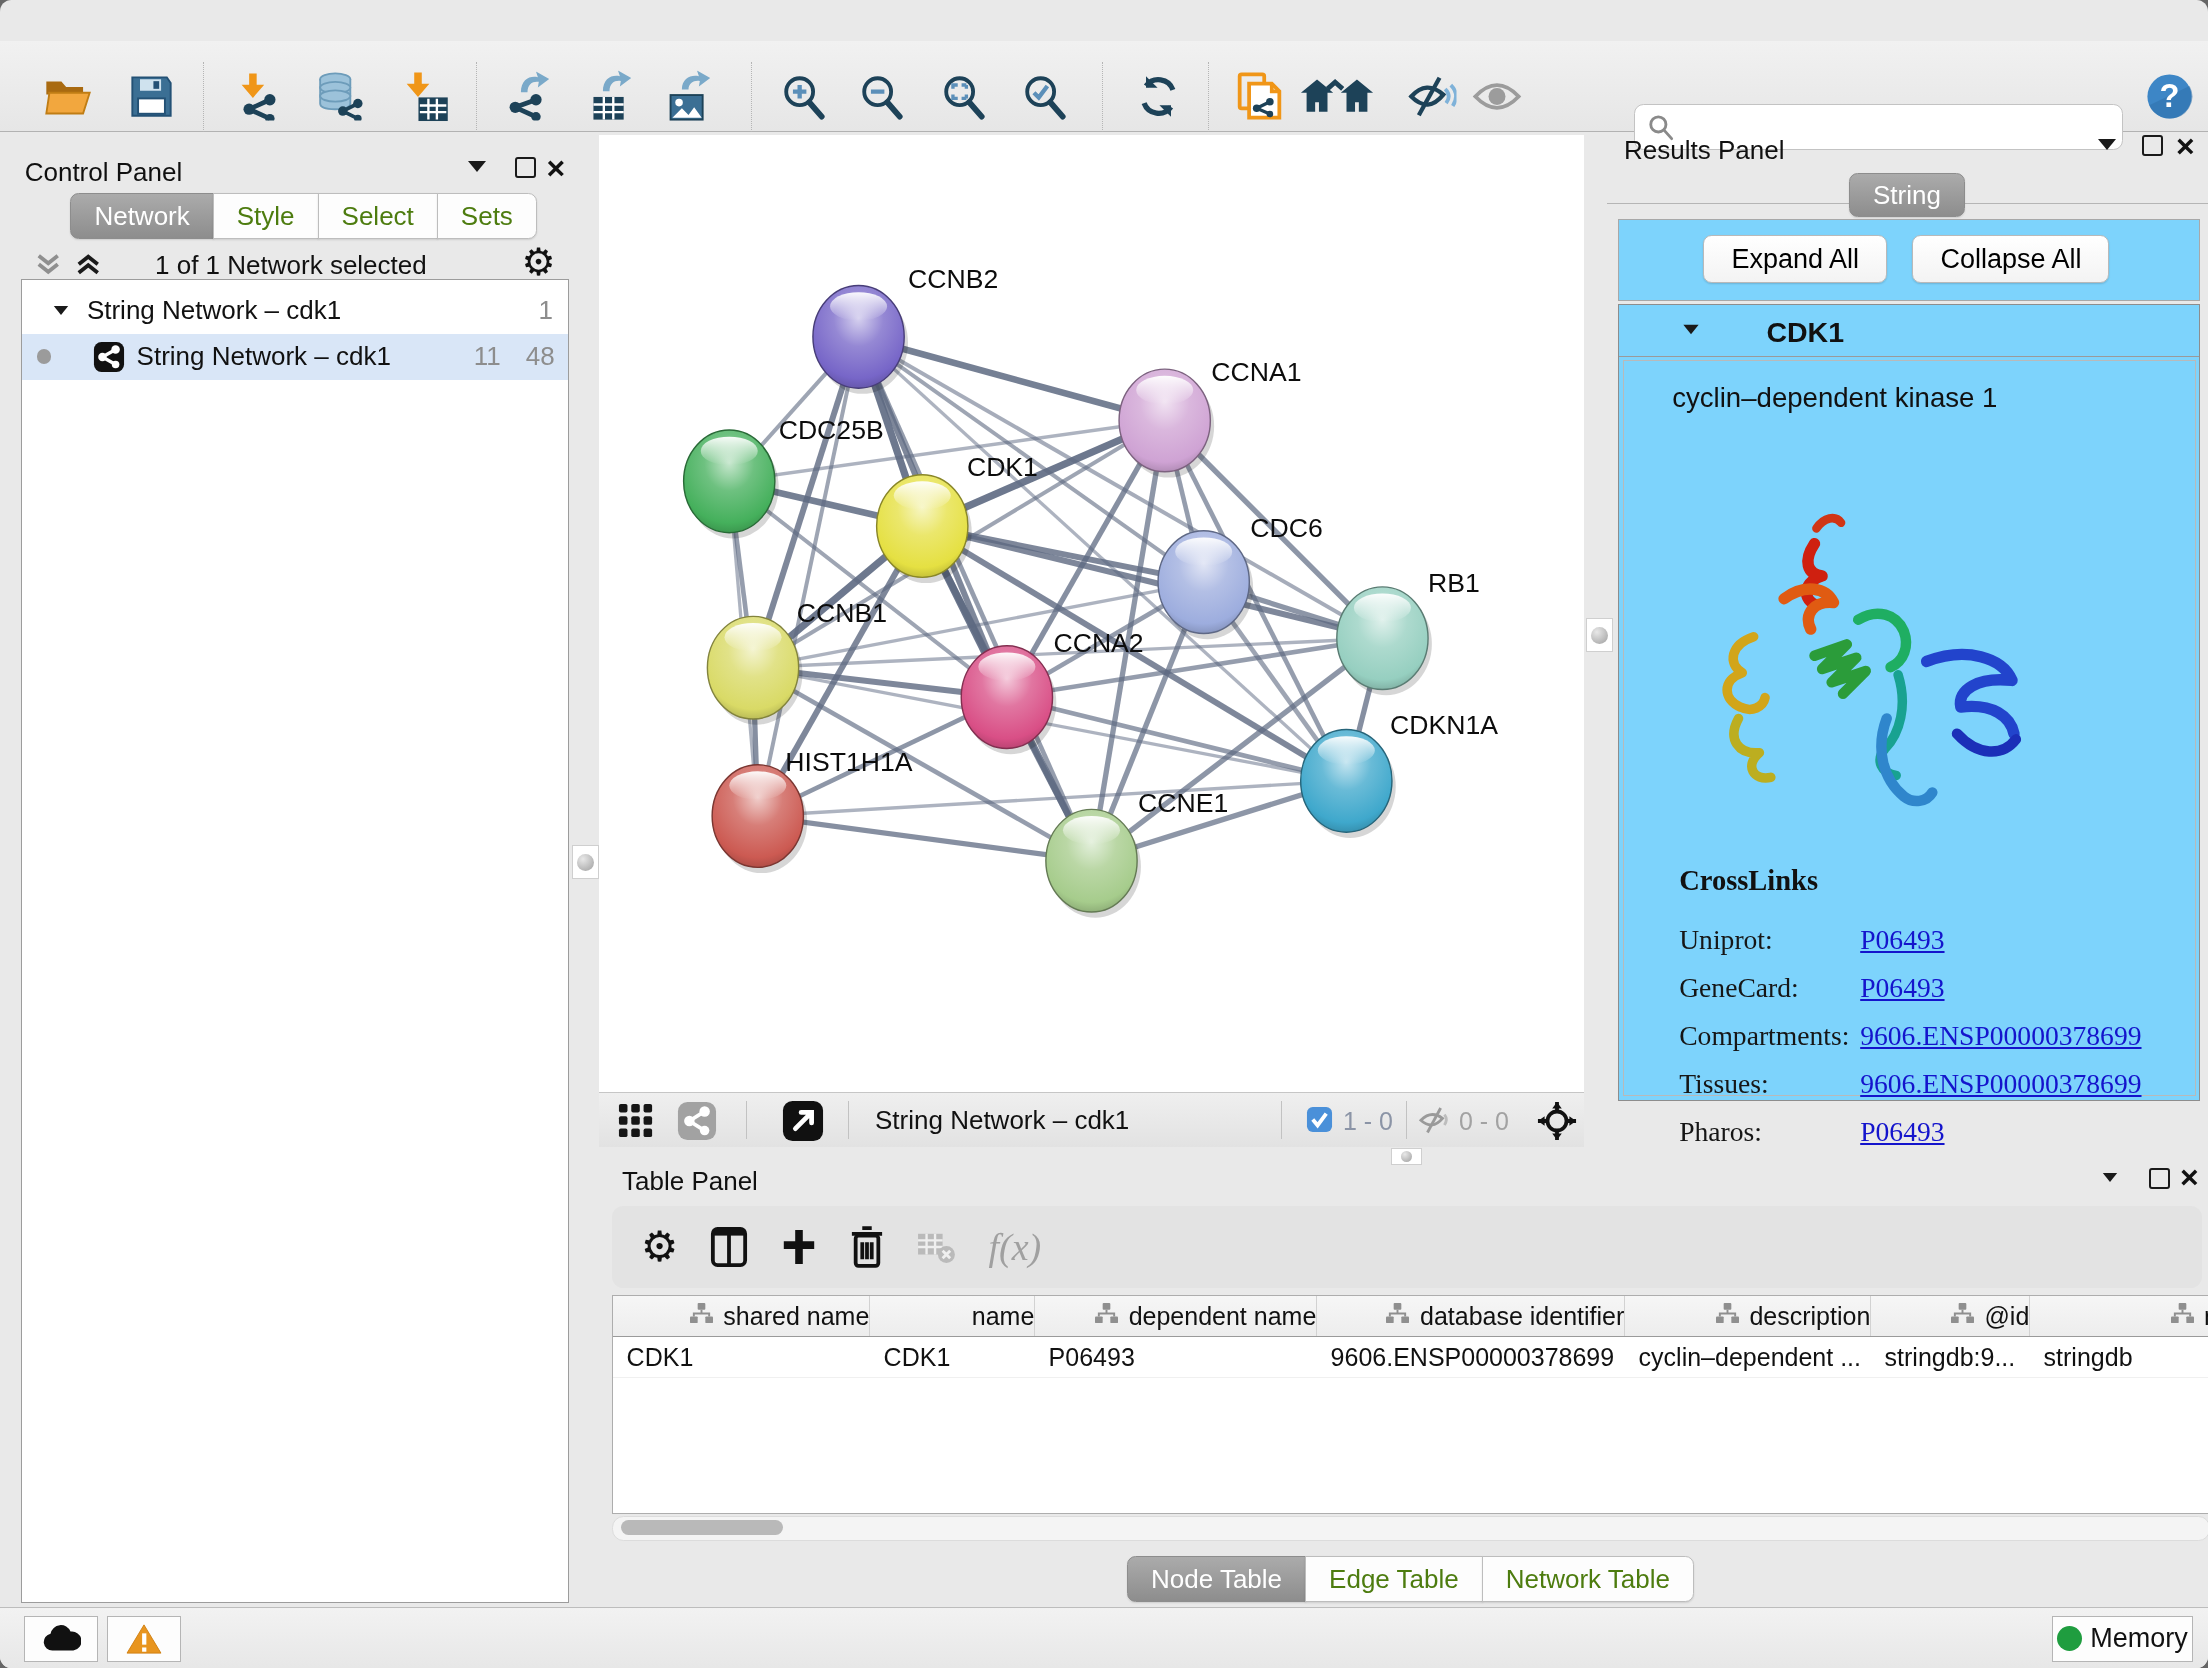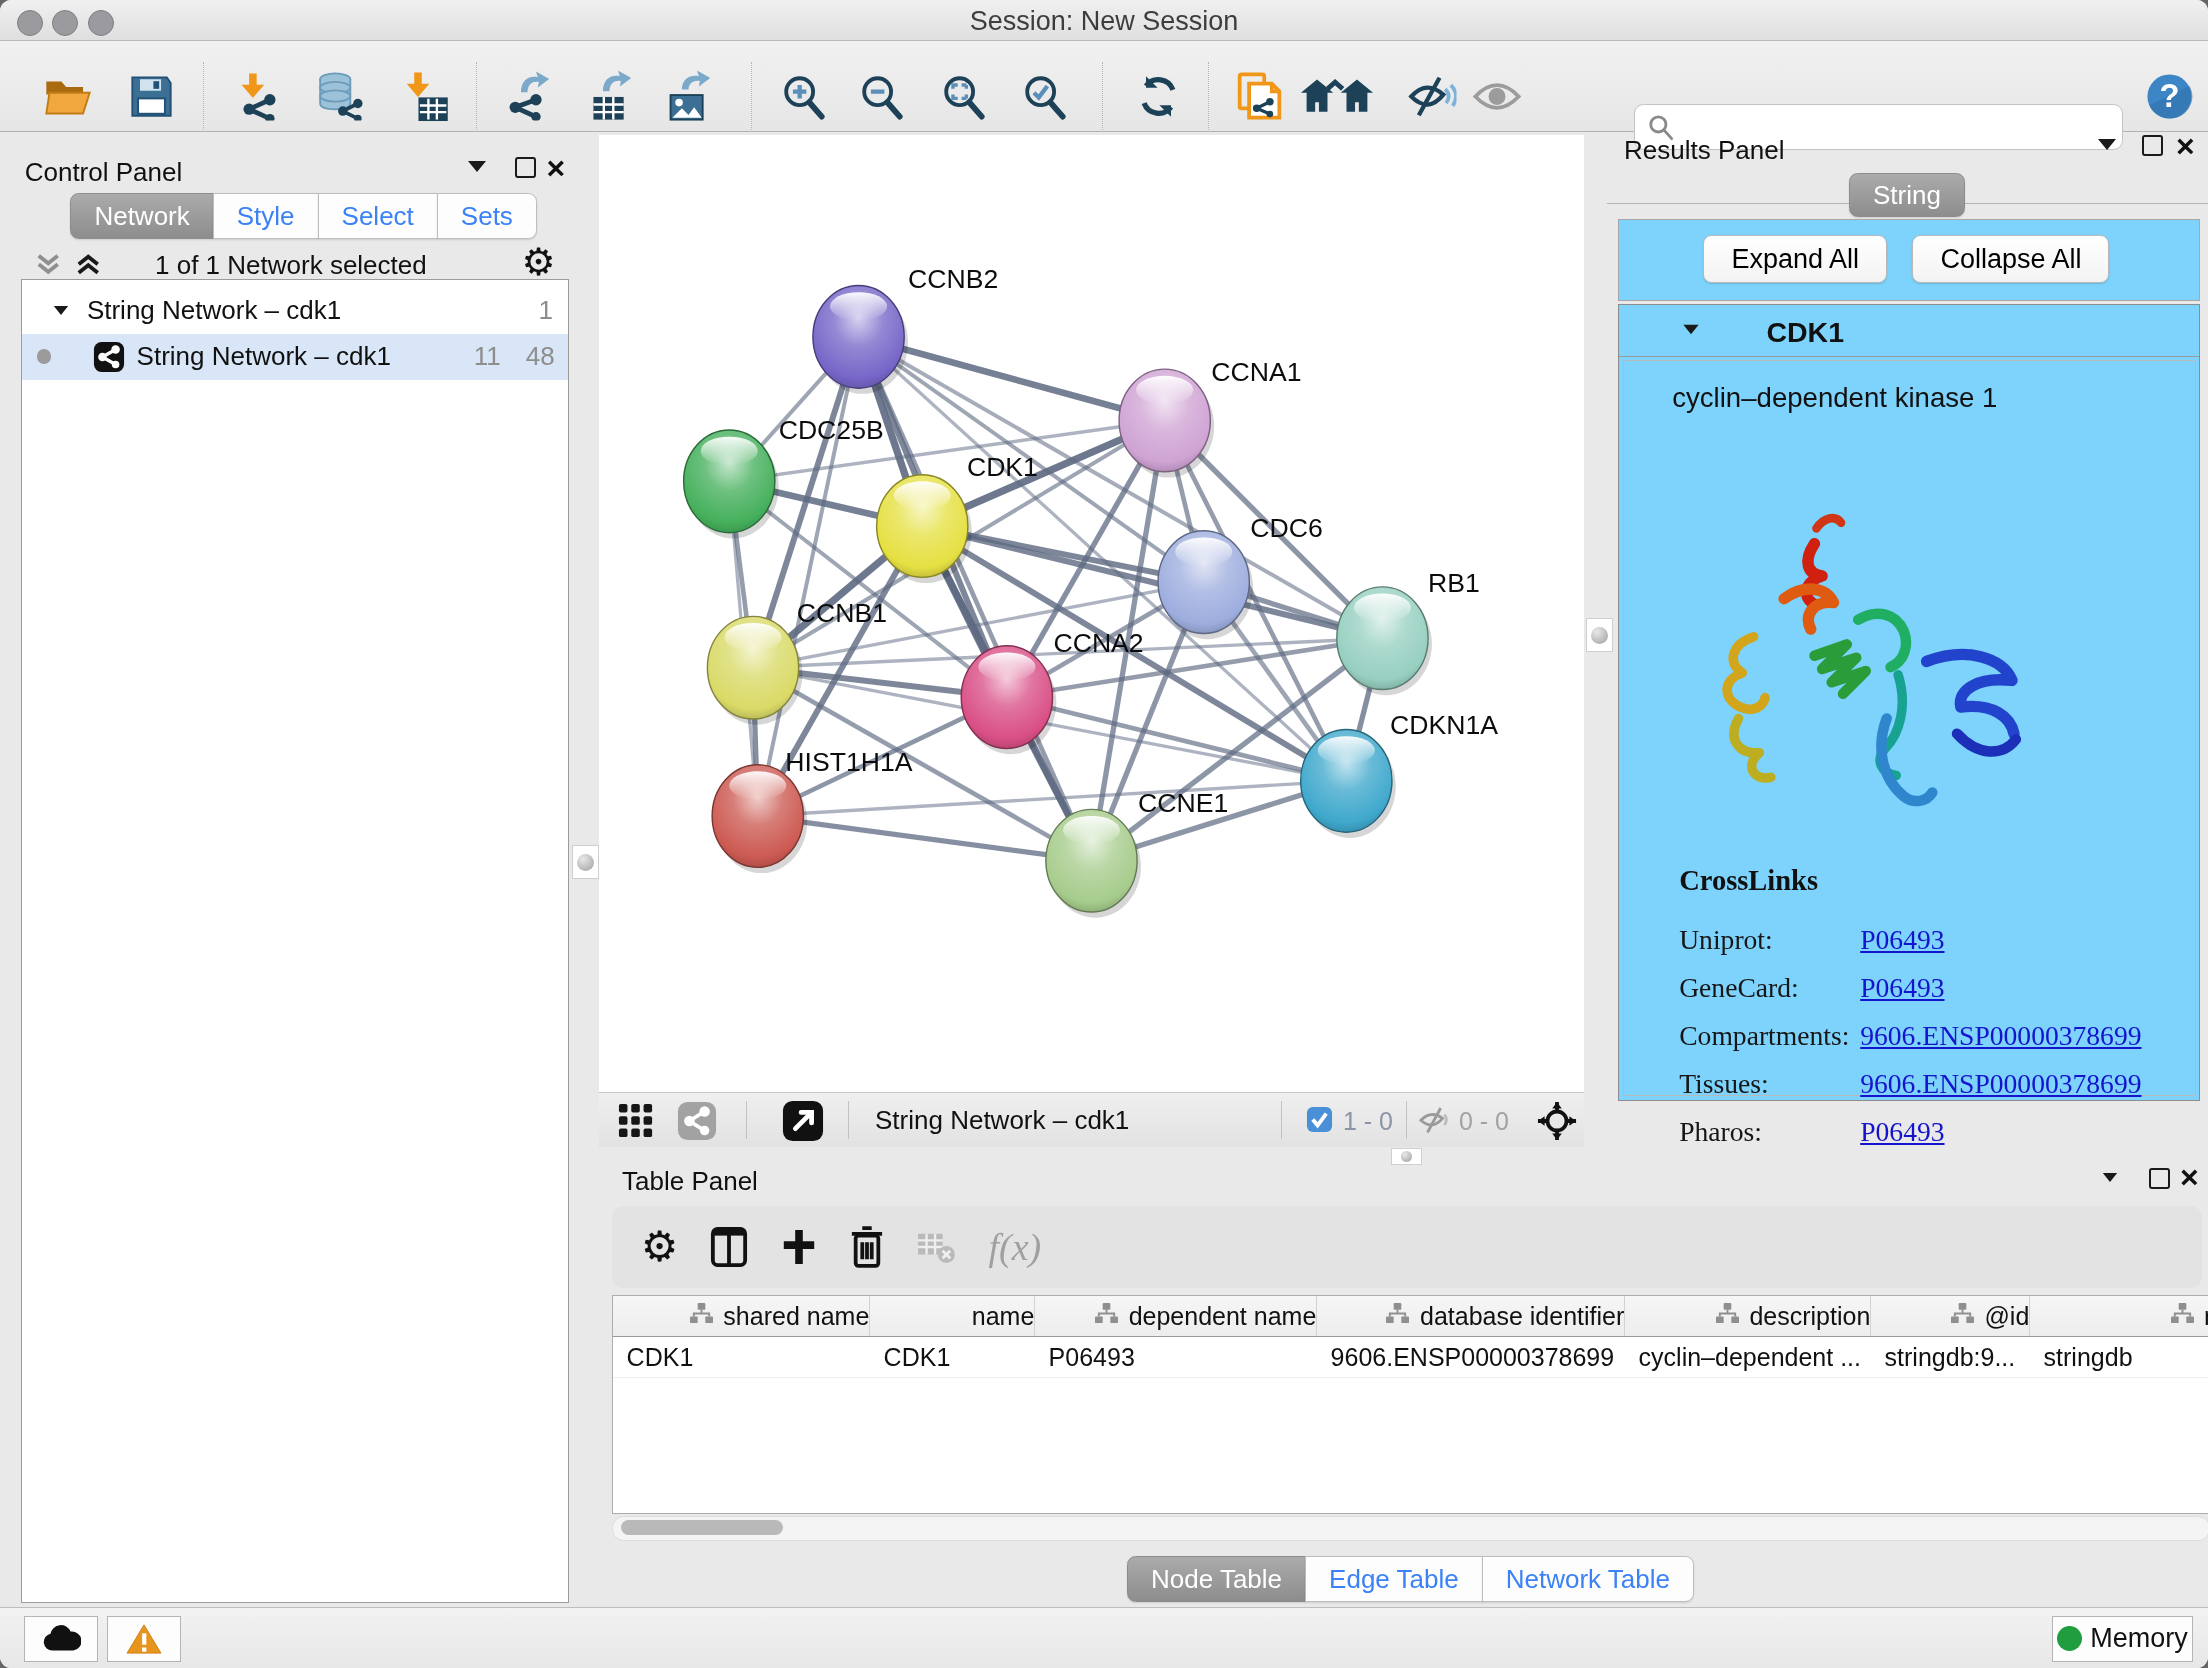--- a/index.html
+++ b/index.html
@@ -25,21 +25,21 @@
   .search input{border:none;outline:none;font-size:25px;flex:1;background:transparent;
     font-family:"Liberation Sans",sans-serif;}
   
   .ptitle{font-size:26px;color:#101010;}
   .tri-down{width:0;height:0;border-left:9.5px solid transparent;border-right:9.5px solid transparent;
     border-top:11.4px solid #1a1a1a;display:inline-block;}
   .float-box{width:17px;height:17px;border:2.9px solid #1a1a1a;border-radius:2.9px;display:inline-block;}
   .close-x{font-size:32px;font-weight:bold;color:#111;line-height:19px;display:inline-block;}
   
   .segwrap{display:flex;}
-  .seg{border:1px solid #bdbdbd;background:#fdfdfd;color:#3b82f6;font-size:26px;
+  .seg{border:1px solid #bdbdbd;background:#fdfdfd;color:#4d7c0f;font-size:26px;
     height:44px;line-height:44px;padding:0 23px;margin-left:-1px;white-space:nowrap;
     box-shadow:0 1px 1.9px rgba(0,0,0,.12);}
   .seg:first-child{border-radius:8.6px 0 0 8.6px;margin-left:0;}
   .seg:last-child{border-radius:0 8.6px 8.6px 0;}
   .seg.sel{background:linear-gradient(#ababab,#8d8d8d);color:#fff;border-color:#8d8d8d;}
   
   .cpanel{position:absolute;left:11.4px;top:133px;width:559px;height:1470px;margin-top:24px;}
   .treebox{position:absolute;left:9.5px;top:122px;width:546px;height:1322px;background:#fff;
     border:1.9px solid #9c9c9c;}
   .trow{position:relative;height:46px;display:flex;align-items:center;font-size:26px;}
@@ -84,26 +84,20 @@
   .handle-v{position:absolute;width:25px;height:32px;background:#fff;border:1px solid #cfcfcf;
     display:flex;align-items:center;justify-content:center;}
   .hdot{width:17px;height:17px;border-radius:50%;background:radial-gradient(circle at 35% 30%,#e8e8e8,#9e9e9e);}
   svg text{font-family:"Liberation Sans",sans-serif;}
 </style>
 </head>
 <body>
 
 <div class="window">
 
-  <div class="titlebar">
-    <div class="light" style="left:17px"></div>
-    <div class="light" style="left:52px"></div>
-    <div class="light" style="left:88px"></div>
-    <div class="win-title">Session: New Session</div>
-  </div>
 
   <div class="toolbar">
     <div class="tbtn" style="left:68px">
       <svg width="49" height="46" viewBox="0 0 52 48">
           <path d="M3 8 h16 l5 6 h18 v8 H3z" fill="#a96a10"></path>
           <path d="M6 20 h43 l-7 22 H3 l3-20z" fill="#f2a73e" stroke="#c07d14" stroke-width="2"></path>
         </svg>
     </div>
     <div class="tbtn" style="left:151px">
       <svg width="46" height="46" viewBox="0 0 48 48">

